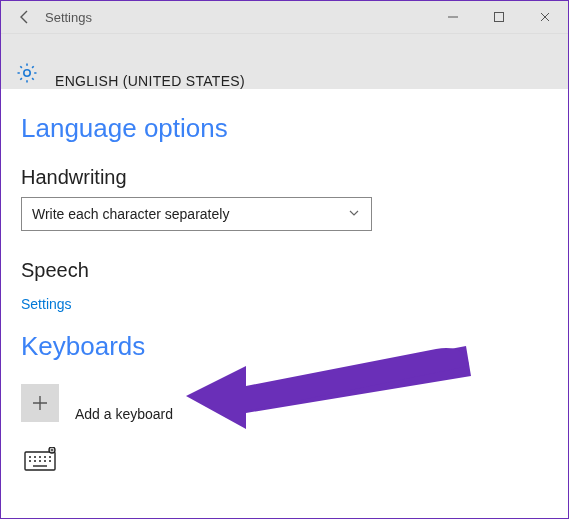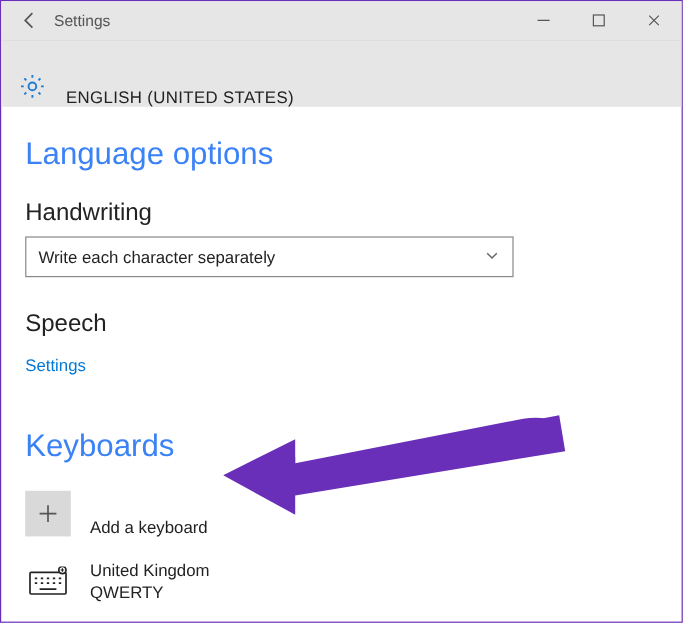--- a/index.html
+++ b/index.html
@@ -9,25 +9,25 @@
   .titlebar .title { color:#555; font-size:13px; margin-left:4px; }
   .win-controls { position:absolute; right:0; top:0; display:flex; }
   .win-controls div { width:46px; height:32px; display:flex; align-items:center; justify-content:center; cursor:pointer; }
   .win-controls svg { stroke:#555; }
   .subheader { height:56px; background:#e6e6e6; display:flex; align-items:flex-end; padding:0 14px; border-top:1px solid #ddd;}
   .gear { margin-right:16px; }
   .subheader-title { font-size:14px; color:#222; letter-spacing:0.3px; }
   .content { padding: 24px 20px 0 20px; }
   h1.section { font-weight:400; font-size:26px; color:#3b82f6; margin-bottom:22px; }
   .label { font-size:20px; color:#222; margin-bottom:8px; }
-  .dropdown { width:407px; height:34px; border:1px solid #888; background:#fff; display:flex; align-items:center; justify-content:space-between; padding:0 10px; cursor:pointer; margin-bottom:28px;}
+  .dropdown { width:351px; height:34px; border:1px solid #888; background:#fff; display:flex; align-items:center; justify-content:space-between; padding:0 10px; cursor:pointer; margin-bottom:28px;}
   .dropdown span { font-size:14px; color:#222; }
   .chevron svg { stroke:#666; }
   .speech-link { color:#0078d7; font-size:14px; cursor:pointer; margin-top:6px; display:inline-block; }
-  h1.section.kb { margin-top:42px; margin-bottom:18px; }
+  h1.section.kb { margin-top:18px; margin-bottom:18px; }
   .add-row { display:flex; align-items:flex-end; height:42px; cursor:pointer; }
   .plus-box { width:38px; height:38px; background:#d9d9d9; display:flex; align-items:center; justify-content:center; margin-right:16px; }
   .plus-box svg { stroke:#555; }
   .add-label { font-size:14px; color:#222; }
   .kb-row { display:flex; align-items:center; margin-top:18px; }
   .kb-icon { width:38px; height:38px; display:flex; align-items:center; justify-content:center; margin-right:16px; }
   .kb-text { font-size:14px; color:#222; line-height:1.3; }
   .arrow-annot { position:absolute; left:185px; top:340px; pointer-events:none; }
 </style>
 </head>
@@ -108,24 +108,20 @@
         <line x1="5" y1="14" x2="7" y2="14"></line>
           <line x1="10" y1="14" x2="12" y2="14"></line>
           <line x1="15" y1="14" x2="17" y2="14"></line>
           <line x1="20" y1="14" x2="22" y2="14"></line>
           <line x1="25" y1="14" x2="27" y2="14"></line>
         <line x1="9" y1="19" x2="23" y2="19"></line>
         <circle cx="28" cy="3" r="3" fill="#fff"></circle>
           <path d="M26.5 3h3M28 1.5v3" stroke-width="1"></path>
       </svg>
     </div>
-    <div class="kb-text">
-      <div>United Kingdom</div>
-      <div>QWERTY</div>
-    </div>
   </div>
 </div>
 
 <svg class="arrow-annot" width="290" height="110" viewBox="0 0 290 110">
   <defs></defs>
   <path d="M 60 70 L 60 40 L 30 55 Z  M 55 48 L 280 5 L 285 35 L 60 72 Z" fill="#6a2fb8"></path>
   <path d="M 0 55 L 60 25 L 60 45 L 250 8 Q 280 3 283 25 L 60 70 L 60 88 Z" fill="#6a2fb8"></path>
 </svg>
 
 </body></html>

